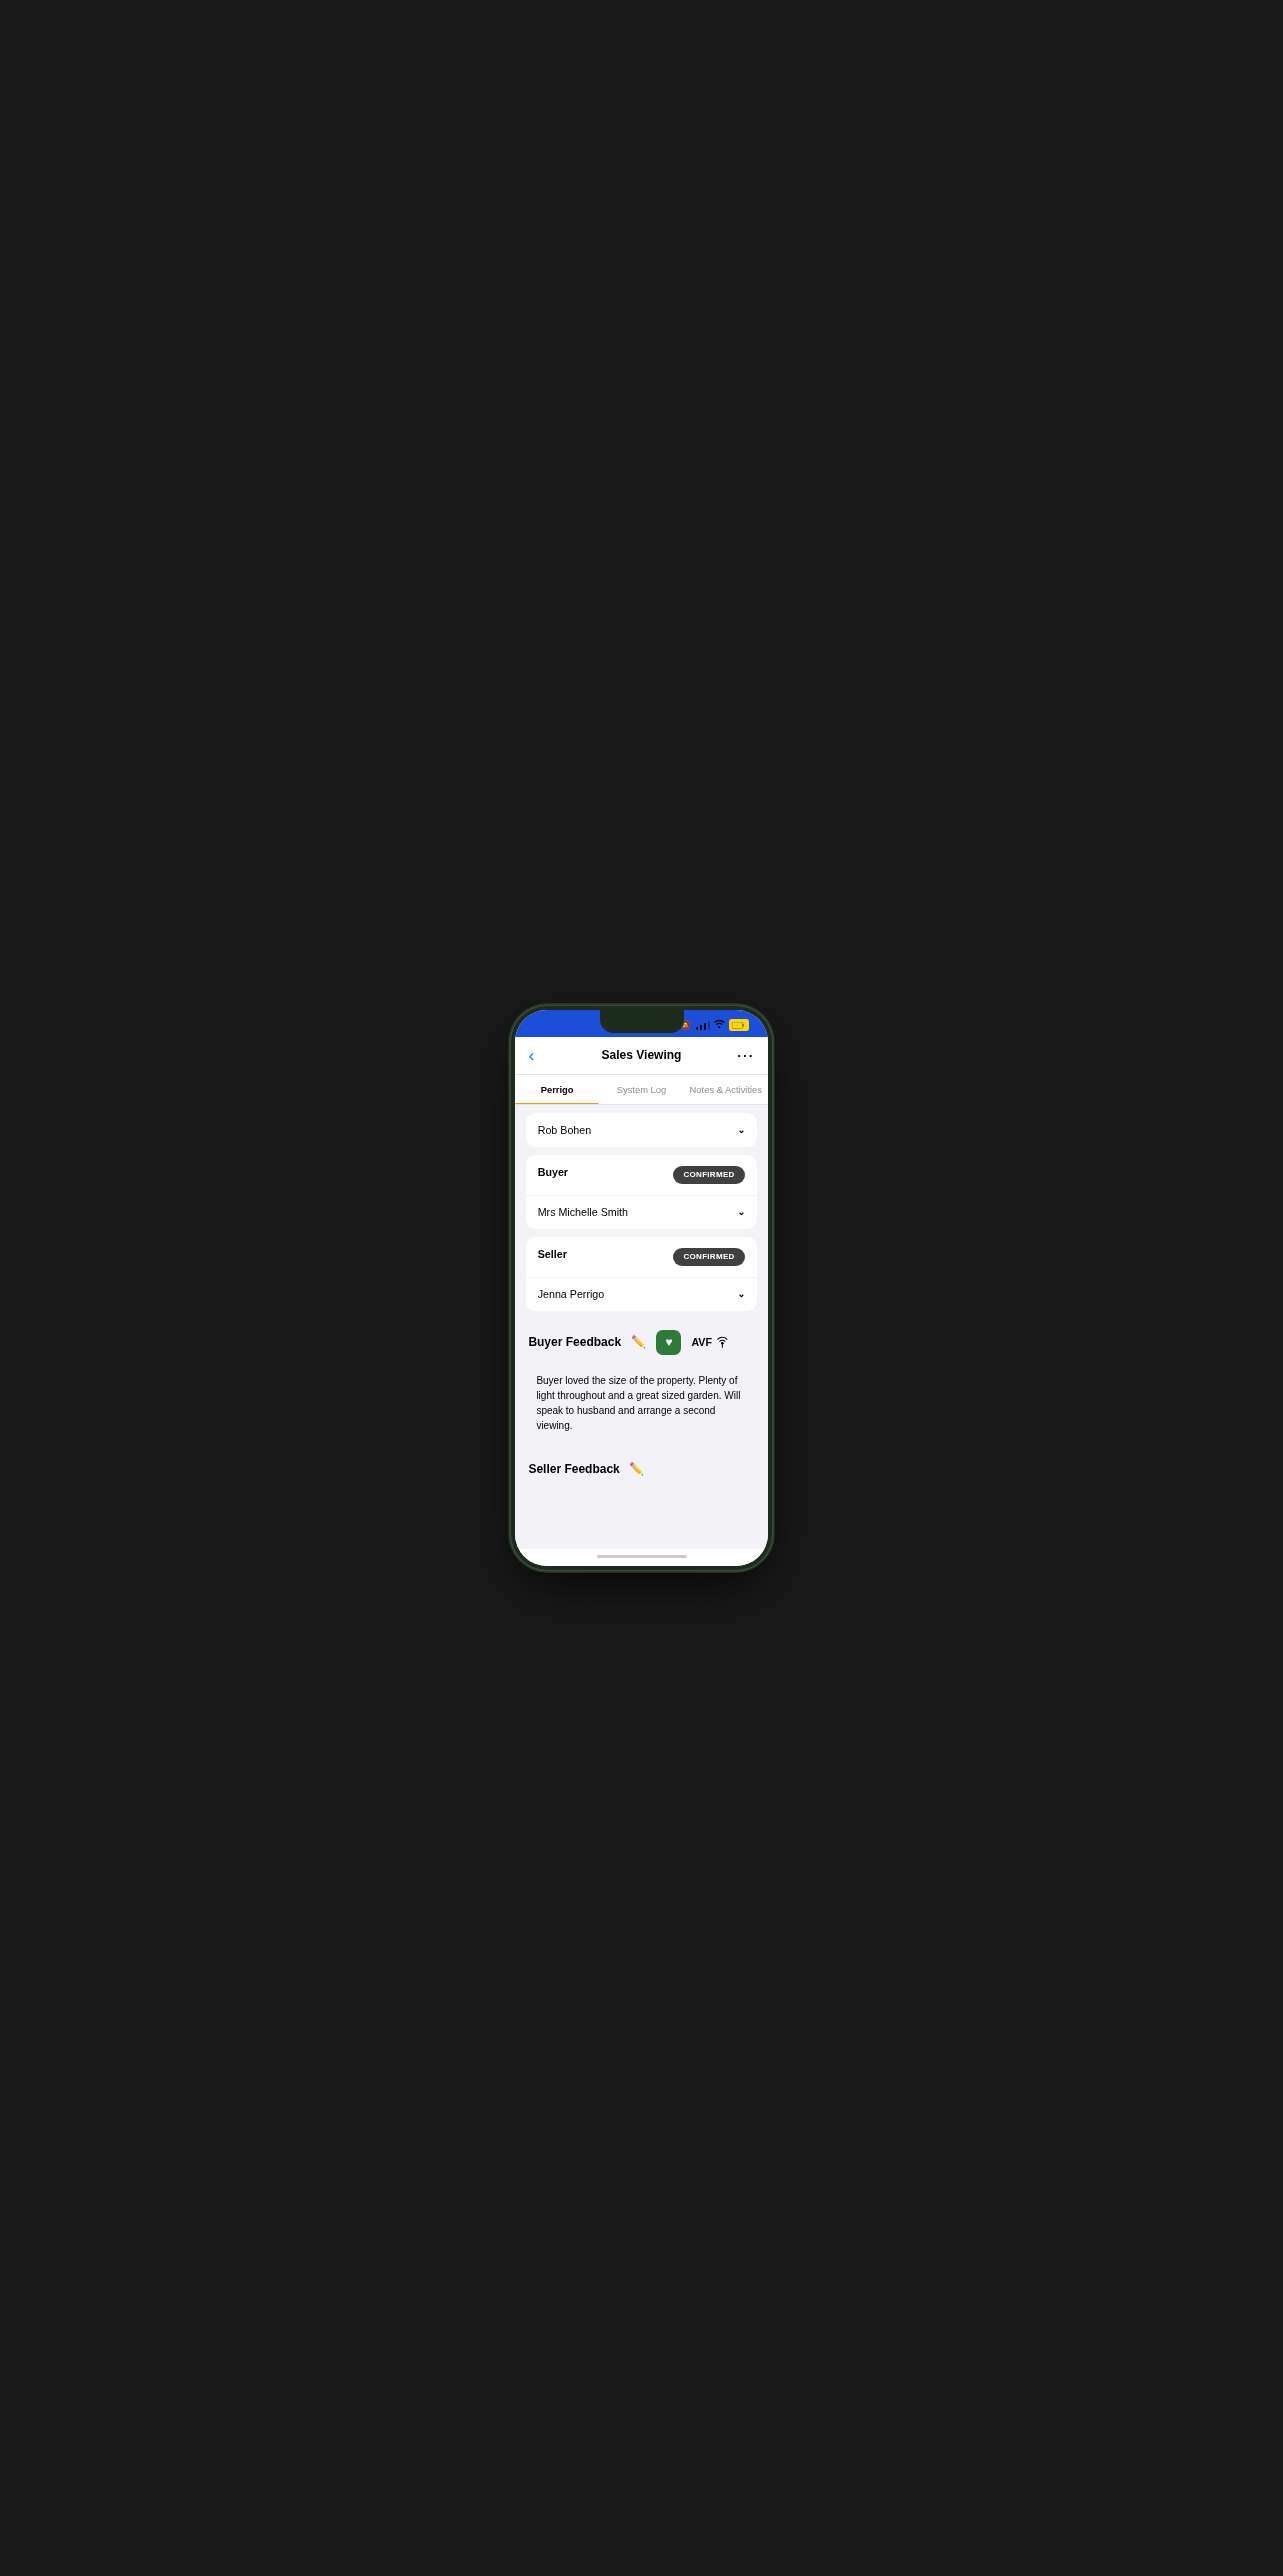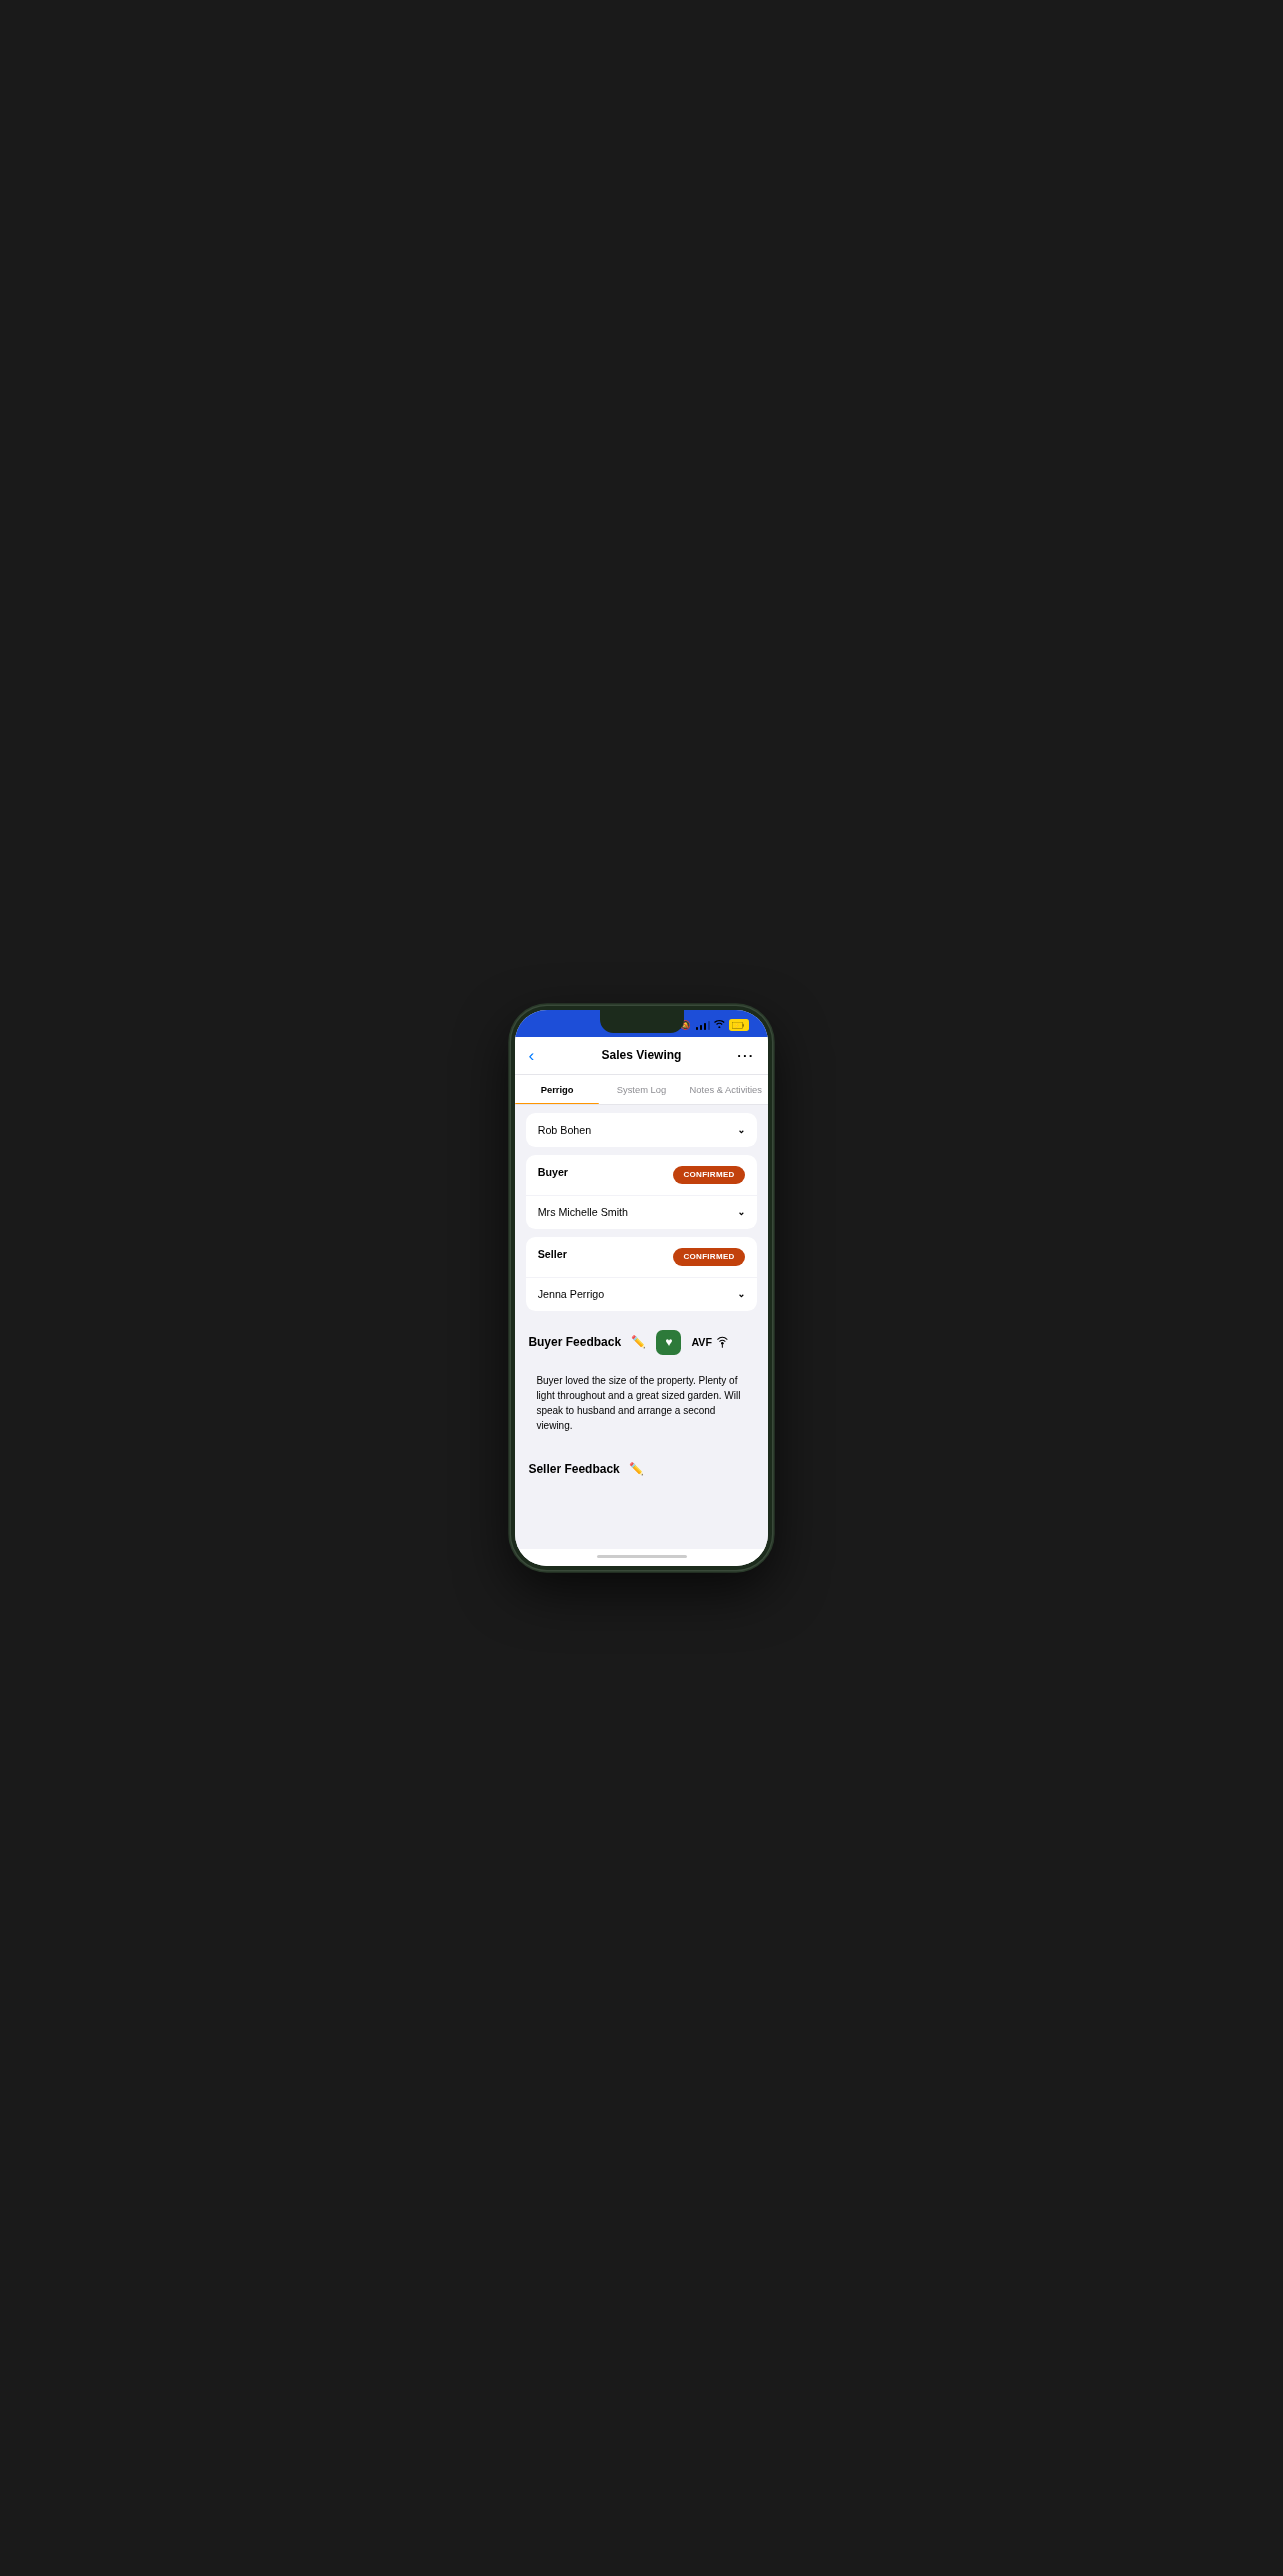--- a/index.html
+++ b/index.html
@@ -213,21 +213,21 @@
       color: #000;
     }
 
     .card-name {
       font-size: 10.7px;
       font-weight: 500;
       color: #000;
     }
 
     .confirmed-badge {
-      background: #c2410c;
+      background: #404040;
       color: white;
       font-size: 8px;
       font-weight: 700;
       padding: 4.7px 10.7px;
       border-radius: 13.4px;
       letter-spacing: 0.3px;
     }
 
     .chevron-down {
       color: #000;

